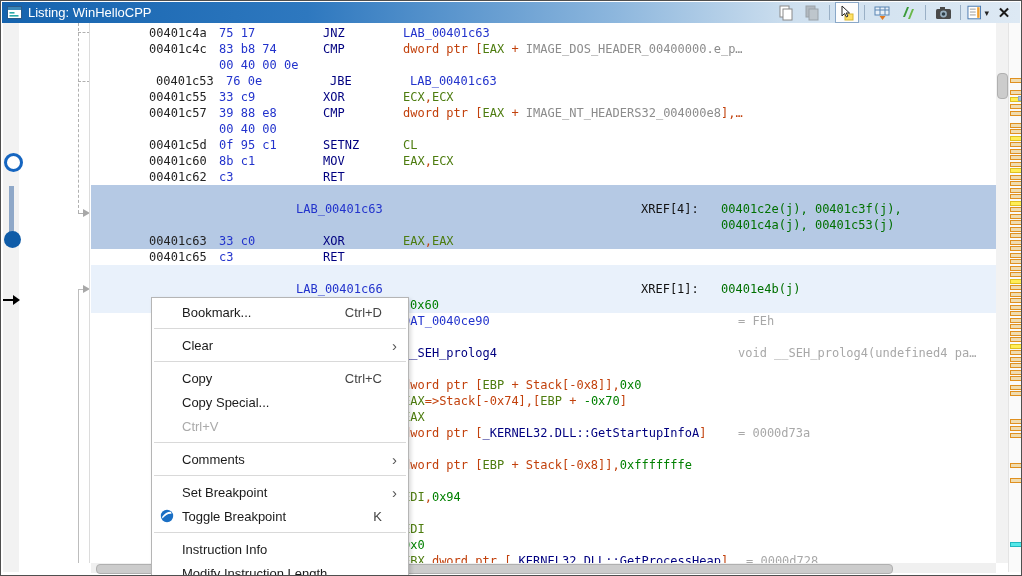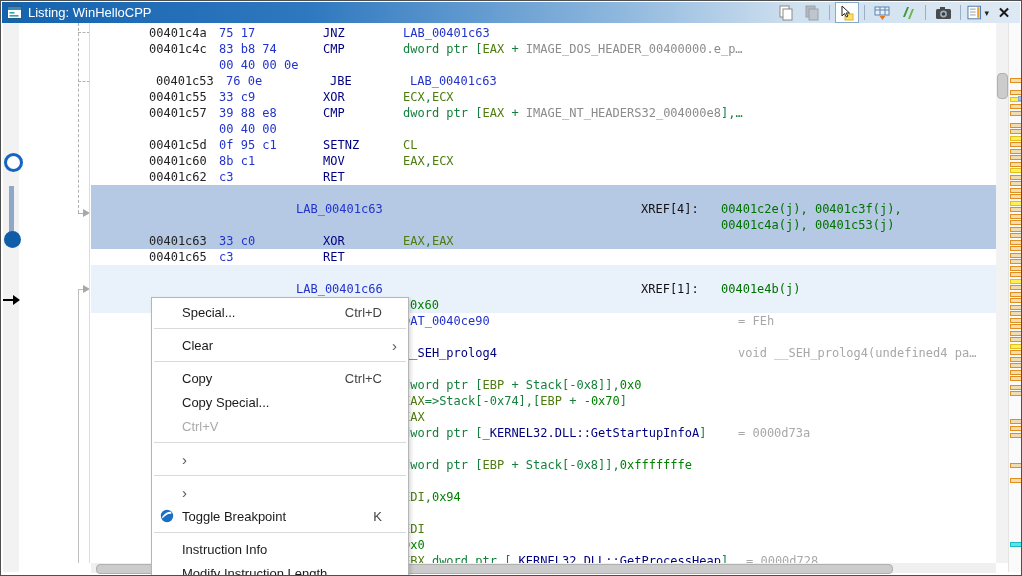--- a/index.html
+++ b/index.html
@@ -43,21 +43,21 @@
   .listing-border{position:absolute;left:88px;top:22px;width:1px;height:540px;background:#dcdcdc;}
   
   .band{position:absolute;left:90px;width:905px;}
   .band.selection{background:#b5c9e4;}
   .band.current{background:#e9f1fb;}
   .row{position:absolute;left:0;width:1000px;height:16px;line-height:16px;font-size:12px;white-space:pre;}
   .row span{position:absolute;white-space:pre;}
   .addr{color:#222222;}
   .bytes{color:#2233cc;}
   .mn{color:#000080;}
-  .plain{color:#15803d;position:static !important;}
+  .plain{color:#c2410c;position:static !important;}
   .reg{color:#4d7c0f;position:static !important;}
   .scalar{color:#008000;position:static !important;}
   .lab{color:#2233cc;position:static !important;}
   .func{color:#000080;position:static !important;}
   .dim{color:#8c8c8c;position:static !important;}
   .opspan{color:#111;}
   .labelspan{color:#2233cc;}
   .xh{color:#111111;}
   .xref{color:#007000;}
   .comment{color:#a8a8a8;}
@@ -274,21 +274,21 @@
       <div class="marker orange" style="top: 440px; left: 1px; width: 12px;"></div>
       <div class="marker orange" style="top: 455px; left: 1px; width: 12px;"></div>
       <div class="marker cyan" style="top: 519px; left: 1px; width: 12px;"></div>
     </div>
   <div class="hscroll"></div>
   <div class="hthumb"></div>
 
   <div class="context-menu">
       <div class="menu-item">
         <span class="menu-icon"></span>
-        <span class="menu-label">Special...</span>
+        <span class="menu-label">Bookmark...</span>
         <span class="menu-shortcut">Ctrl+D</span>
         <span class="menu-chevron"></span>
       </div>
       <div class="menu-sep"></div>
       <div class="menu-item">
         <span class="menu-icon"></span>
         <span class="menu-label">Clear</span>
         <span class="menu-chevron">›</span>
       </div>
       <div class="menu-sep"></div>
@@ -304,25 +304,27 @@
         <span class="menu-chevron"></span>
       </div>
       <div class="menu-item disabled">
         <span class="menu-icon"></span>
         <span class="menu-shortcut">Ctrl+V</span>
         <span class="menu-chevron"></span>
       </div>
       <div class="menu-sep"></div>
       <div class="menu-item">
         <span class="menu-icon"></span>
+        <span class="menu-label">Comments</span>
         <span class="menu-chevron">›</span>
       </div>
       <div class="menu-sep"></div>
       <div class="menu-item">
         <span class="menu-icon"></span>
+        <span class="menu-label">Set Breakpoint</span>
         <span class="menu-chevron">›</span>
       </div>
       <div class="menu-item">
         <span class="menu-icon">
           <svg width="14" height="14" viewBox="0 0 14 14">
             <circle cx="7" cy="7" r="6.2" fill="#1a6fc4"></circle>
             <path d="M2.5 9.5 Q7 4 11.5 4.8 L11 2.8 Q6 2.5 2 8 Z" fill="#ffffff"></path>
           </svg>
         </span>
         <span class="menu-label">Toggle Breakpoint</span>

